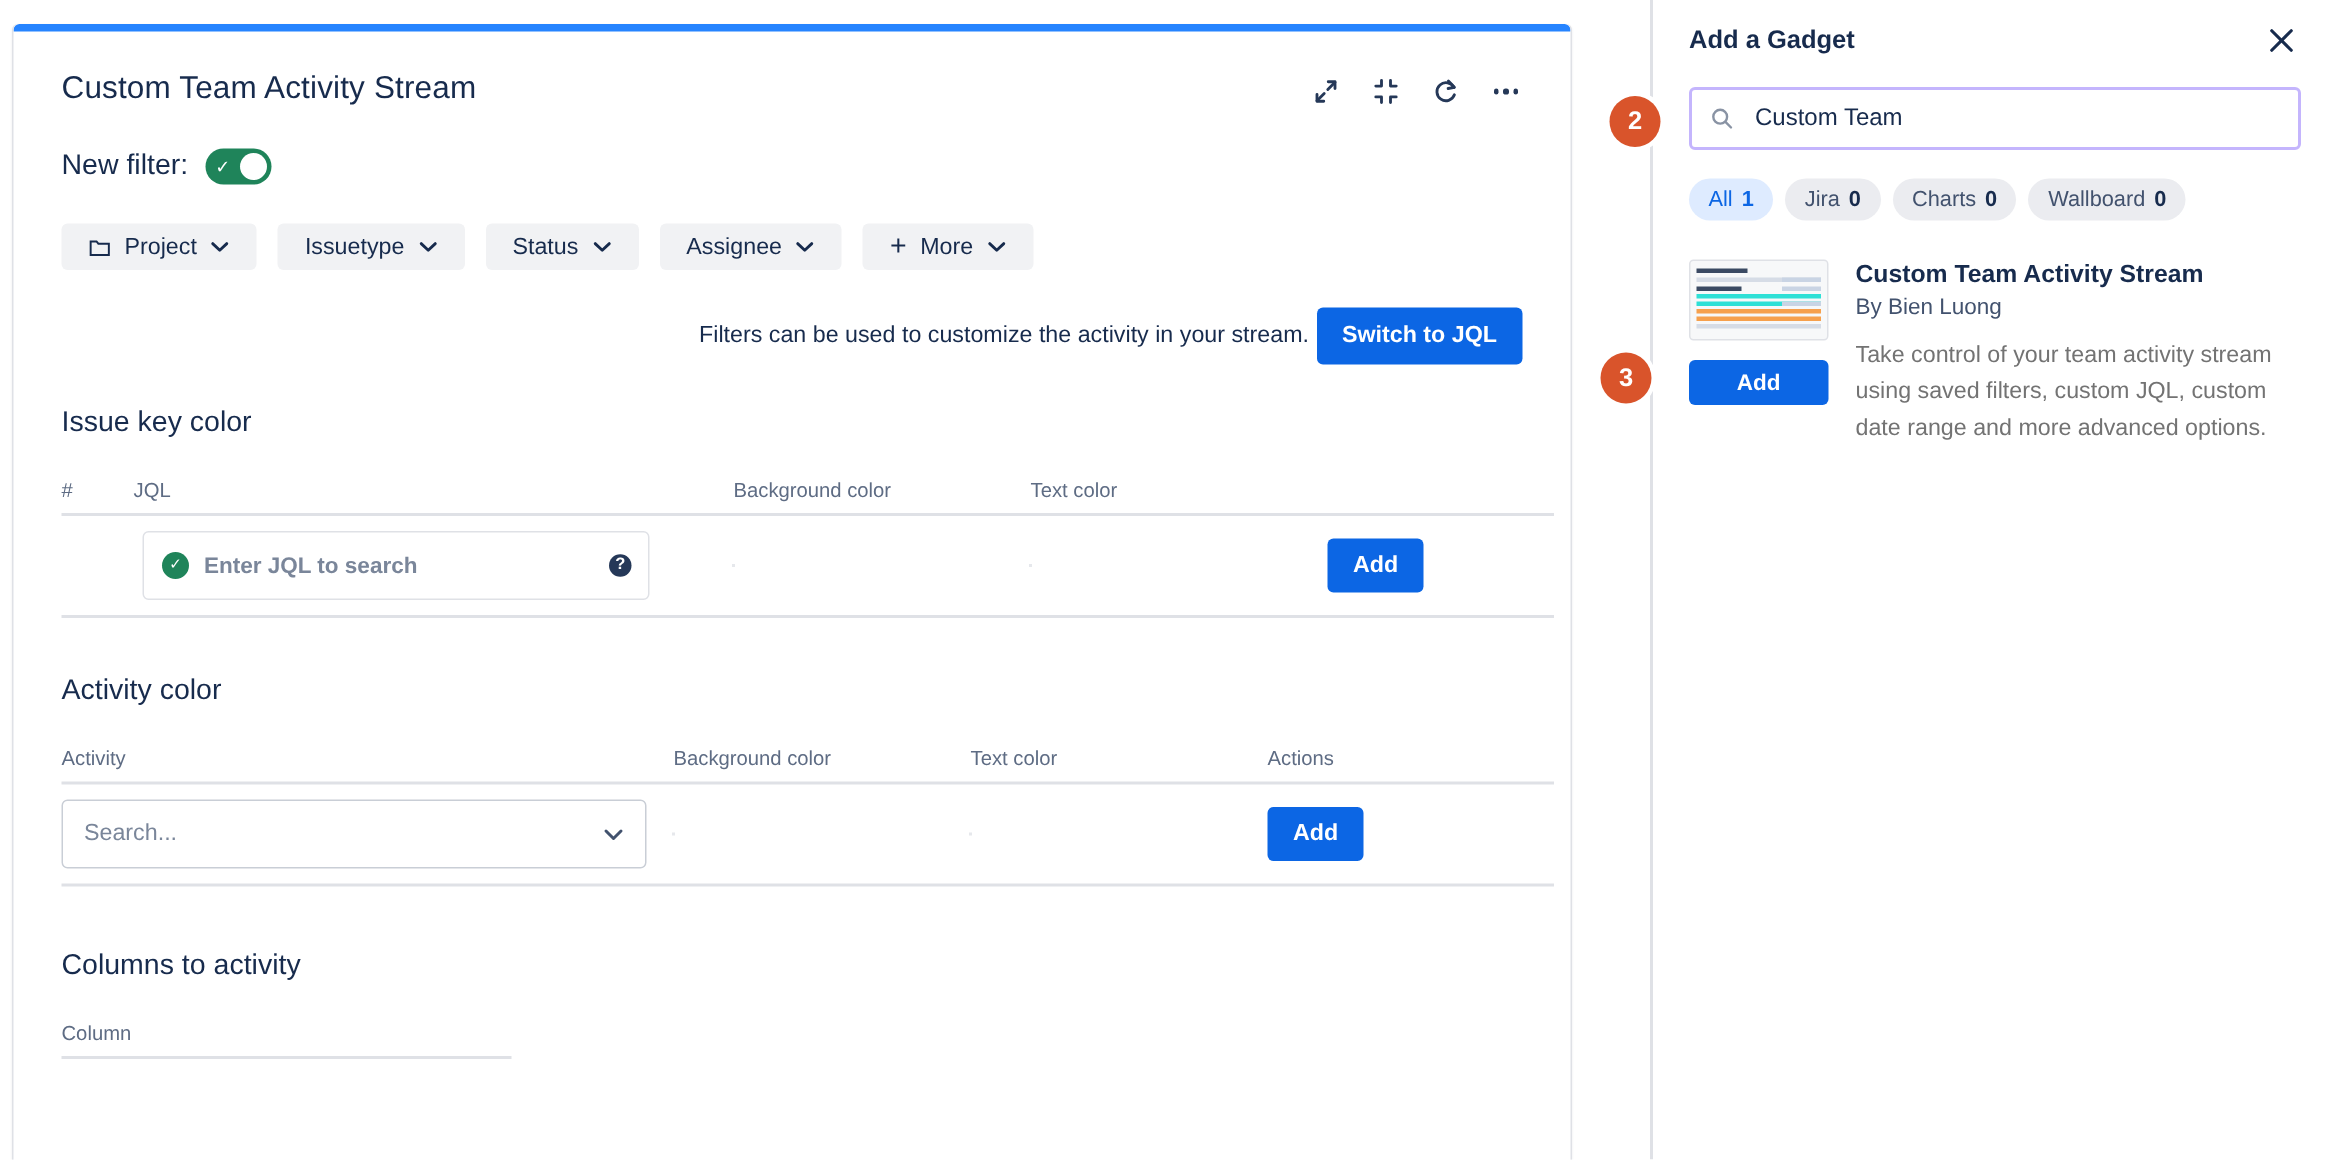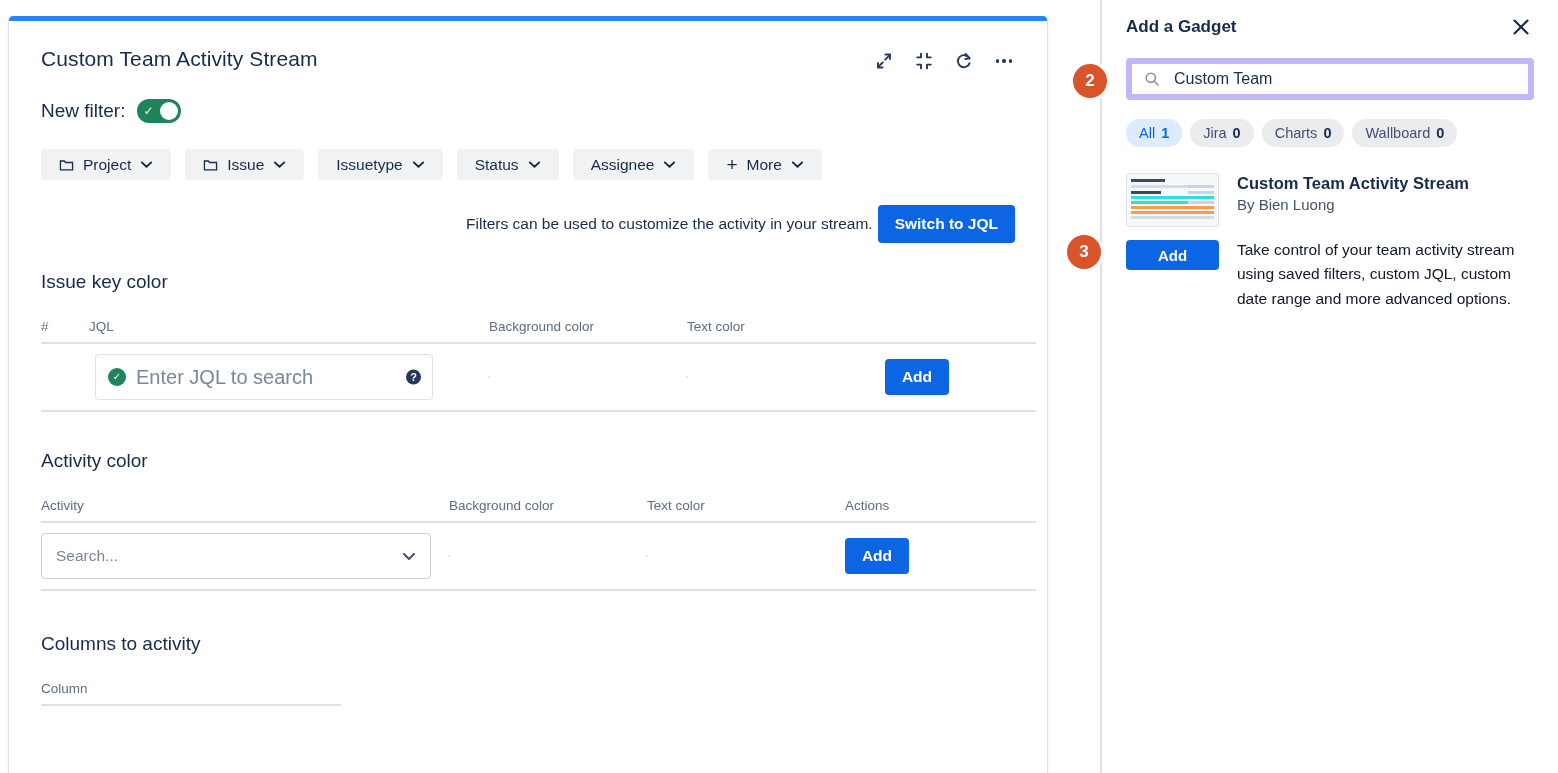--- a/index.html
+++ b/index.html
@@ -123,21 +123,21 @@
     height: 46px; width: 338px;
     border:1px solid #DFE1E6; border-radius:4px; background:#fff;
     display:flex; align-items:center; gap:10px; padding: 0 12px;
     margin-left: 6px;
   }
   .ok-dot {
     width:18px;height:18px;border-radius:50%;background:#1F845A;
     display:flex;align-items:center;justify-content:center;
     color:#fff;font-size:10px;line-height:1;flex:none;
   }
-  .jql-ph { font-size:20px; color:#7A869A; }
+  .jql-ph { font-size:15px; color:#7A869A;font-weight:bold; }
   .help-dot {
     position:absolute; right:11px; top:50%; transform:translateY(-50%);
     width:15px;height:15px;border-radius:50%;background:#253858;
     display:flex;align-items:center;justify-content:center;
     color:#fff;font-size:11px;font-weight:bold;line-height:1; cursor:pointer;
   }
   .select-box {
     height: 46px; width: 390px;
     border:1px solid #C9CED6; border-radius:4px; background:#fff;
     display:flex; align-items:center; justify-content:space-between;
@@ -160,21 +160,21 @@
   .sidebar {
     position:absolute; right:0; top:0; width: 458px; height: 773px;
     background:#ffffff; border-left: 2px solid #DFE1E6;
     padding: 14px 24px 0 24px;
   }
   .sb-head { display:flex; align-items:center; justify-content:space-between; }
   .sb-title { font-size: 17px; font-weight:600; color:#172B4D; }
   .sb-close { width:26px;height:26px; cursor:pointer; color:#172B4D; display:flex;align-items:center;justify-content:center;}
   .sb-search {
     margin-top: 18px; height: 42px;
-    border:6px solid #c4b5fd; border-radius:4px;
+    border:2px solid #c4b5fd; border-radius:4px;
     display:flex; align-items:center; gap:12px; padding: 0 12px;
     background:#fff;
   }
   .sb-search input {
     border:none; outline:none; font-size:16px; color:#172B4D;
     font-family:inherit; flex:1; background:transparent;
   }
   .sb-pills { display:flex; gap:8px; margin-top: 19px; }
   .pill {
     height: 28px; padding: 0 13px; border-radius: 14px;
@@ -195,21 +195,21 @@
   }
   .thumb .tline { position:absolute; left:4px; right:4px; height:3px; background:#D6DCE6; }
   .thumb .tcyan { background:#2EE0D6; }
   .thumb .torange { background:#F6A04D; }
   .thumb .tdark { background:#3B4A63; }
   .thumb .tside { position:absolute; right:4px; width:26px; height:3px; background:#C9D4E4; }
   .res-add { margin-top: 13px; height: 30px; width: 93px; font-size:15px; }
   .res-right { flex:1; }
   .res-title { font-size: 16.5px; font-weight:600; color:#172B4D; line-height:1.25; }
   .res-author { font-size: 15px; color:#42526E; margin-top: 2px; }
-  .res-desc { font-size: 15.5px; color:#0f172a; line-height: 1.58; margin-top: 25px; }
+  .res-desc { font-size: 15.5px; color:#737373; line-height: 1.58; margin-top: 12px; }
 
   
   .step {
     position:absolute; width: 34px; height: 34px; border-radius:50%;
     background:#D9542B; color:#fff; font-size:17px; font-weight:700;
     display:flex;align-items:center;justify-content:center;
     box-shadow: 0 0 0 3px #ffffff;
     z-index: 20;
   }
   #step2 { left: 1073px; top: 64px; }
@@ -274,29 +274,20 @@
         <button class="chip">
           <svg class="folder" viewBox="0 0 16 15" fill="none" stroke="#172B4D" stroke-width="1.4">
             <path d="M1.5 3.2 h4.2 l1.3 1.6 h7.5 v8 h-13 z"></path>
           </svg>
           <span>Project</span>
           <svg class="caret" width="13" height="9" viewBox="0 0 13 9" fill="none" stroke="#172B4D" stroke-width="1.9" stroke-linecap="round" stroke-linejoin="round">
               <path d="M1.8 2.4 L6.5 6.8 L11.2 2.4"></path>
             </svg>
         </button>
 
-        <button class="chip">
-          <svg class="folder" viewBox="0 0 16 15" fill="none" stroke="#172B4D" stroke-width="1.4">
-            <path d="M1.5 3.2 h4.2 l1.3 1.6 h7.5 v8 h-13 z"></path>
-          </svg>
-          <span>Issue</span>
-          <svg class="caret" width="13" height="9" viewBox="0 0 13 9" fill="none" stroke="#172B4D" stroke-width="1.9" stroke-linecap="round" stroke-linejoin="round">
-              <path d="M1.8 2.4 L6.5 6.8 L11.2 2.4"></path>
-            </svg>
-        </button>
 
         <button class="chip">
           <span>Issuetype</span>
           <svg class="caret" width="13" height="9" viewBox="0 0 13 9" fill="none" stroke="#172B4D" stroke-width="1.9" stroke-linecap="round" stroke-linejoin="round">
               <path d="M1.8 2.4 L6.5 6.8 L11.2 2.4"></path>
             </svg>
         </button>
 
         <button class="chip">
           <span>Status</span>

